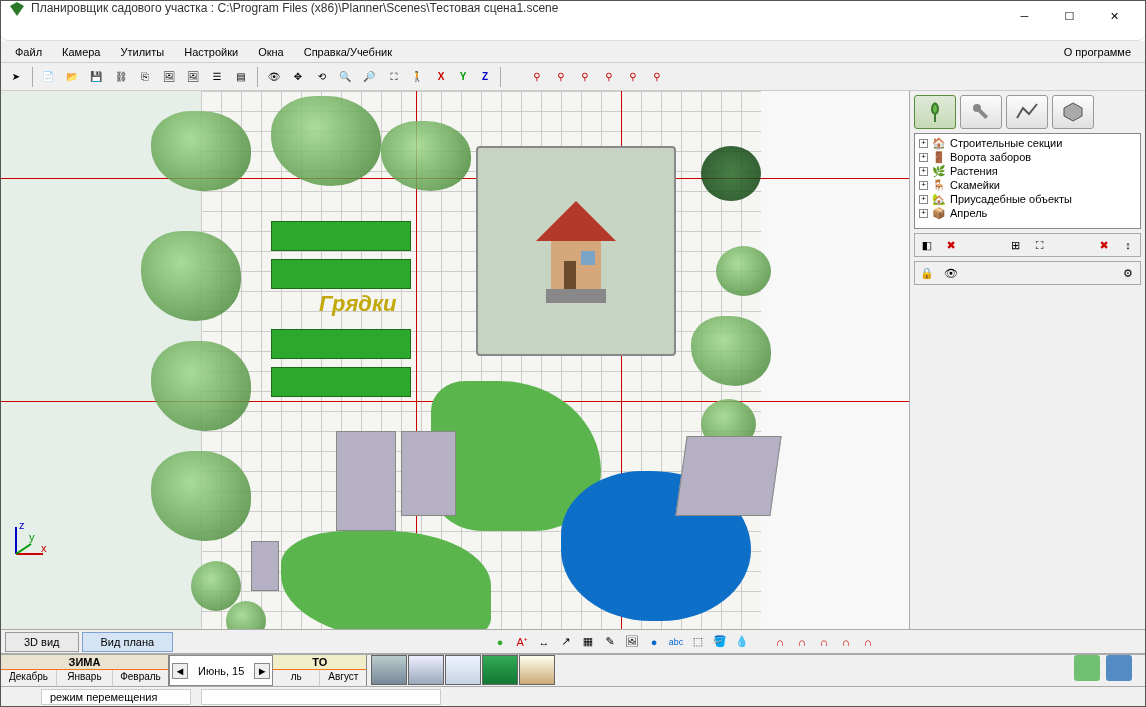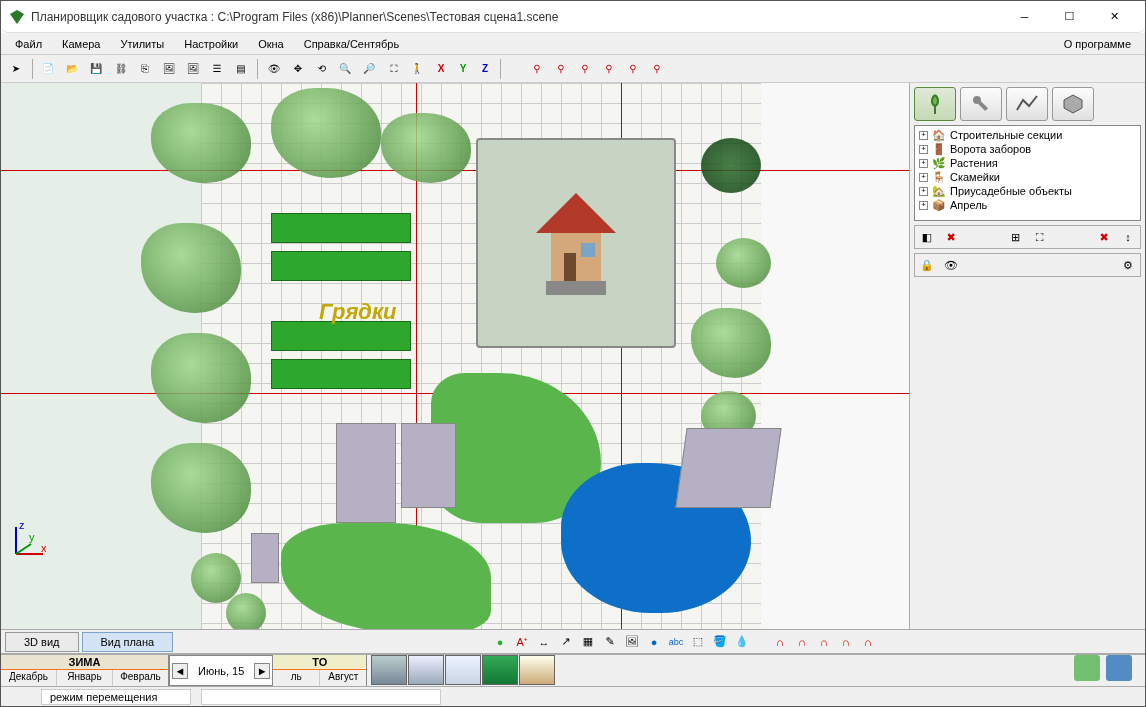--- a/index.html
+++ b/index.html
@@ -1,18 +1,18 @@
 <!DOCTYPE html>
 <html><head>
 <meta charset="utf-8">
 <style>
 * { margin: 0; padding: 0; box-sizing: border-box; font-family: "Segoe UI", Tahoma, sans-serif; font-size: 11px; }
 body { background: #fff; width: 1146px; height: 707px; overflow: hidden; display: flex; flex-direction: column; border: 1px solid #555; }
 
-.titlebar { height: 32px; background: #fff; display: flex; align-items: center; padding: 0 8px; border-bottom: 1px solid #ddd; border-radius: 7px; }
+.titlebar { height: 40px; background: #fff; display: flex; align-items: flex-start; padding: 0 8px; border-bottom: 1px solid #ddd; border-radius: 7px; }
 .titlebar .app-icon { width: 16px; height: 16px; margin-right: 6px; }
 .titlebar .title { flex: 1; font-size: 12px; color: #333; }
 .titlebar .win-btns { display: flex; gap: 0; }
 .titlebar .win-btn { width: 45px; height: 30px; display: flex; align-items: center; justify-content: center; cursor: pointer; }
 
 .menubar { height: 22px; background: #f0f0f0; display: flex; align-items: center; padding: 0 4px; border-bottom: 1px solid #ccc; }
 .menubar .menu-item { padding: 3px 10px; cursor: pointer; }
 .menubar .spacer { flex: 1; }
 
 .toolbar { height: 28px; background: #f0f0f0; display: flex; align-items: center; padding: 2px 4px; gap: 2px; border-bottom: 1px solid #ccc; }
@@ -95,21 +95,21 @@
     <div class="win-btn close">✕</div>
   </div>
 </div>
 
 <div class="menubar">
   <div class="menu-item">Файл</div>
   <div class="menu-item">Камера</div>
   <div class="menu-item">Утилиты</div>
   <div class="menu-item">Настройки</div>
   <div class="menu-item">Окна</div>
-  <div class="menu-item">Справка/Сентябрь</div>
+  <div class="menu-item">Справка/Учебник</div>
   <div class="spacer"></div>
   <div class="menu-item">О программе</div>
 </div>
 
 <div class="toolbar">
   <div class="tbtn">➤</div>
   <div class="sep"></div>
   <div class="tbtn">📄</div>
   <div class="tbtn">📂</div>
   <div class="tbtn">💾</div>
@@ -155,21 +155,21 @@
       <div class="tree blob" style="left:140px;top:140px;width:100px;height:90px"></div>
       <div class="tree blob" style="left:150px;top:250px;width:100px;height:90px"></div>
       <div class="tree blob" style="left:150px;top:360px;width:100px;height:90px"></div>
       <div class="tree" style="left:190px;top:470px;width:50px;height:50px"></div>
       <div class="tree" style="left:225px;top:510px;width:40px;height:40px"></div>
 
       <div class="bed" style="left:270px;top:130px;width:140px;height:30px"></div>
       <div class="bed" style="left:270px;top:168px;width:140px;height:30px"></div>
       <div class="bed" style="left:270px;top:238px;width:140px;height:30px"></div>
       <div class="bed" style="left:270px;top:276px;width:140px;height:30px"></div>
-      <div class="bed-label" style="left:318px;top:216px">Грядки</div>
+      <div class="bed-label" style="left:318px;top:200px">Грядки</div>
 
       <div class="house-card" style="left:475px;top:55px">
         <svg class="house" viewBox="0 0 100 120">
           <polygon points="10,50 50,10 90,50" fill="#b33a2a"></polygon>
           <rect x="25" y="50" width="50" height="50" fill="#d4a87a"></rect>
           <rect x="38" y="70" width="12" height="30" fill="#6b4a2e"></rect>
           <rect x="55" y="60" width="14" height="14" fill="#7aa5c7"></rect>
           <rect x="20" y="98" width="60" height="14" fill="#888"></rect>
         </svg>
       </div>

